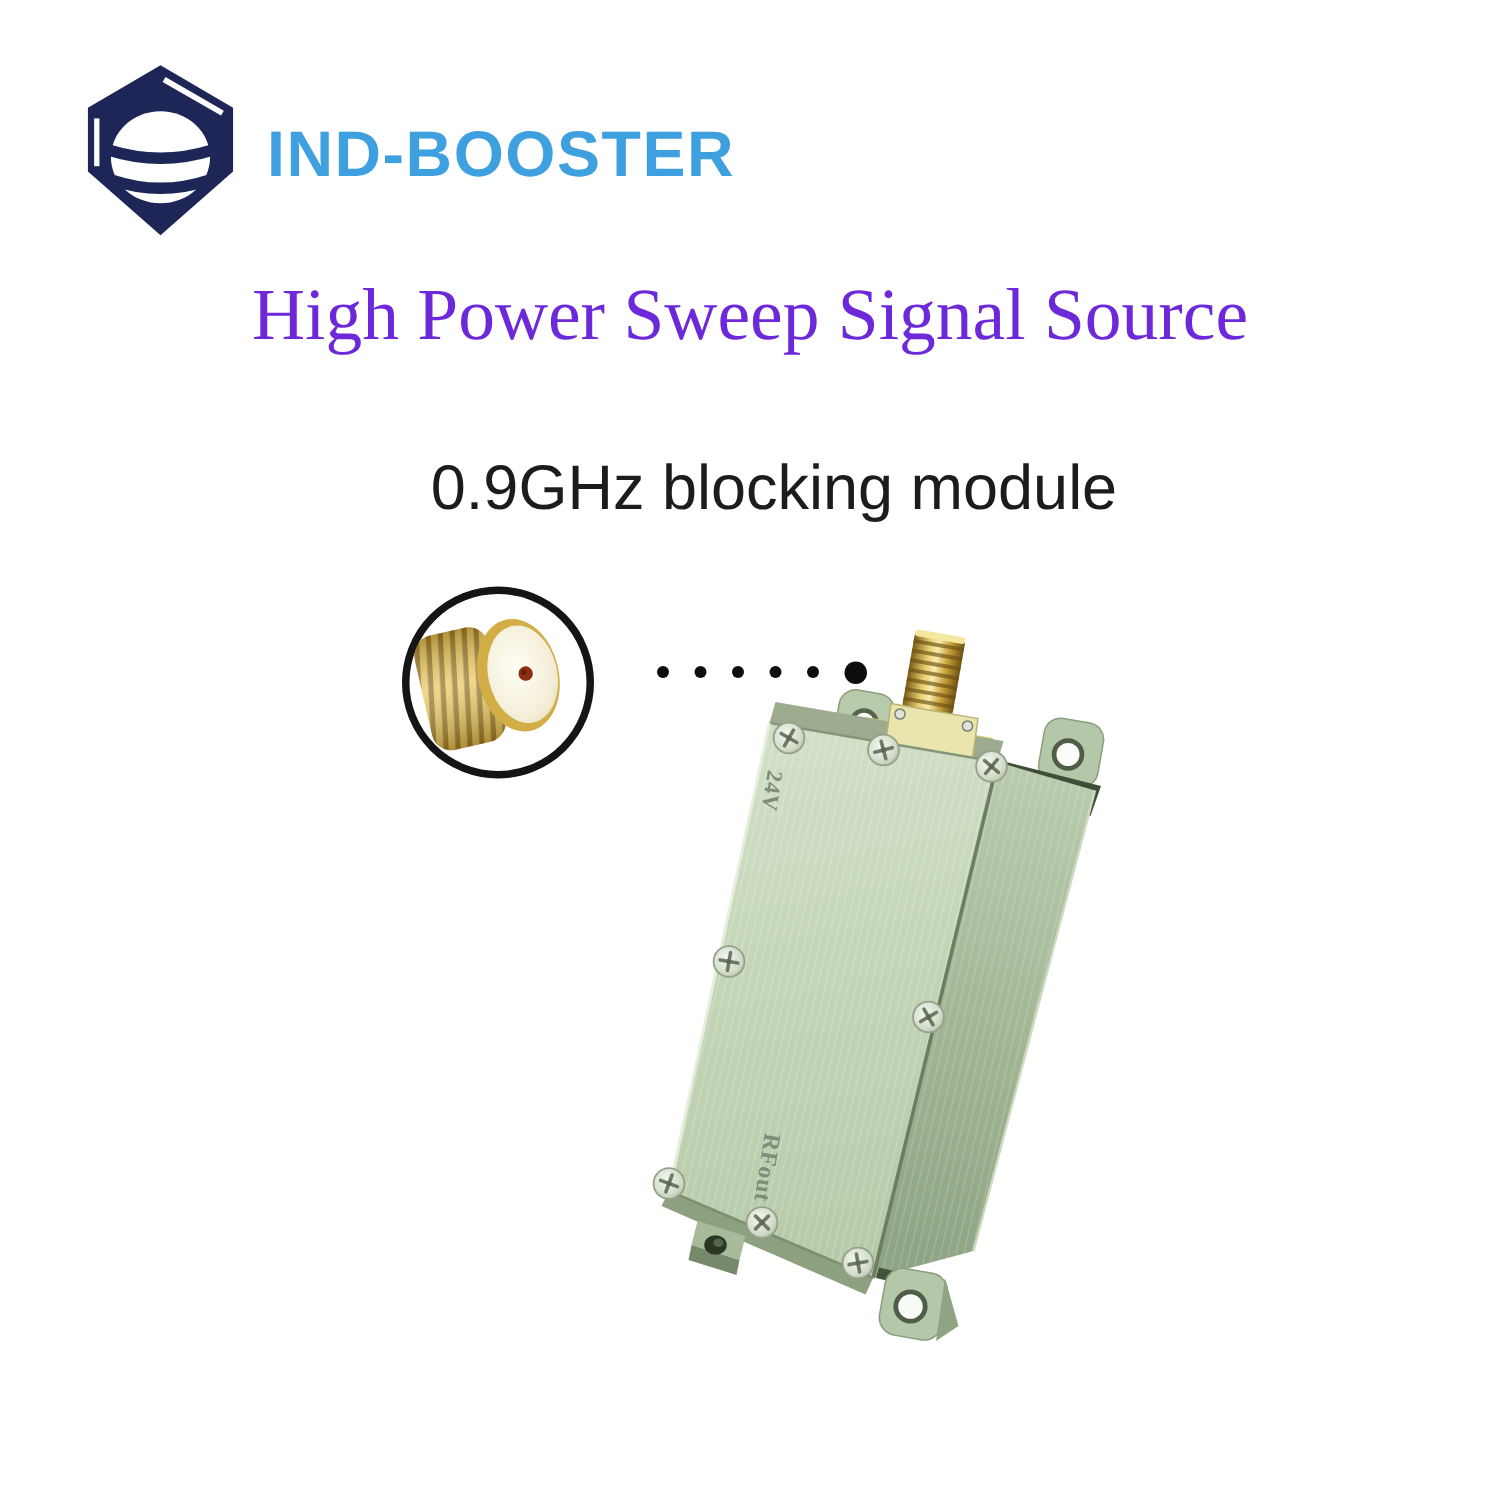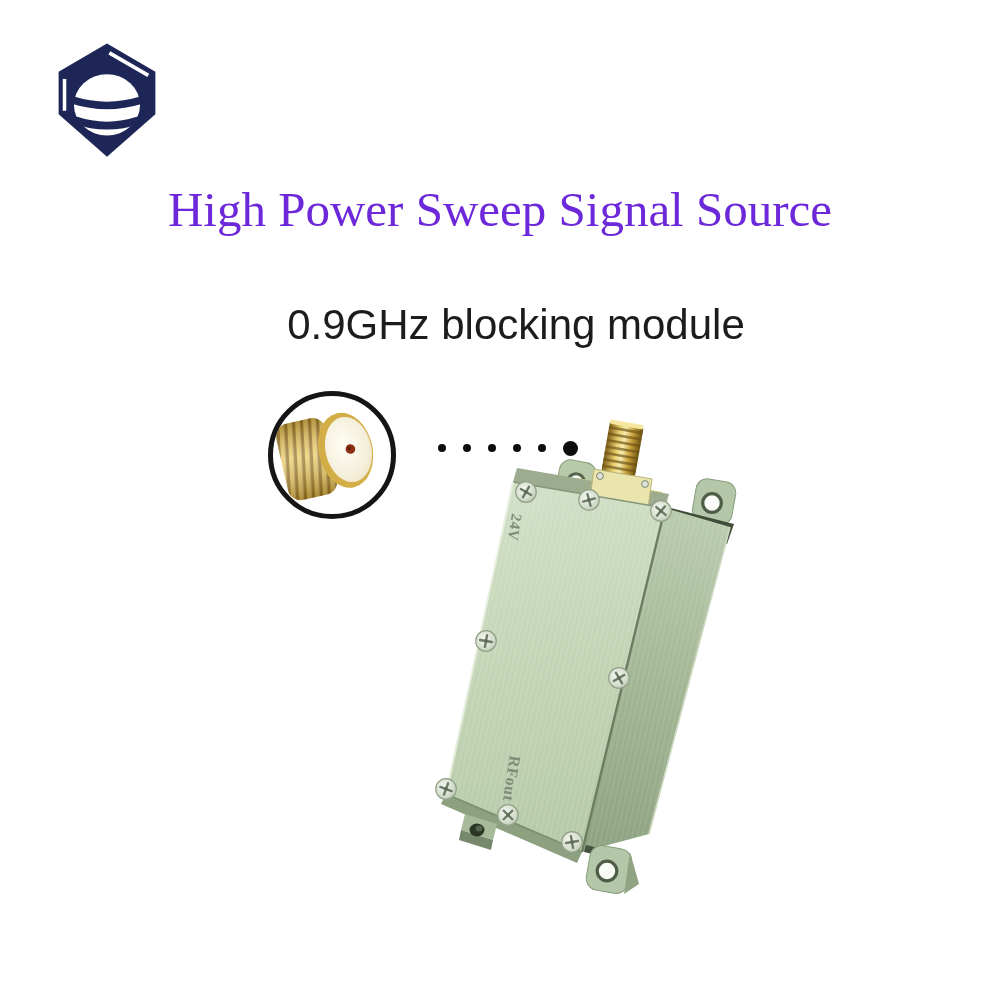--- a/index.html
+++ b/index.html
@@ -29,20 +29,21 @@
 
   <svg class="brand-logo" viewBox="0 0 100 100">
     <polygon points="50,3 91,27 91,63 50,99 9,63 9,27" fill="#1e2657"></polygon>
     <path d="M52,11 L85,30" stroke="#ffffff" stroke-width="3.2" fill="none"></path>
     <path d="M14,33 L14,60" stroke="#ffffff" stroke-width="3" fill="none"></path>
     <ellipse cx="50" cy="55" rx="28" ry="26" fill="#ffffff"></ellipse>
     <path d="M21,51 Q50,60 79,51" stroke="#1e2657" stroke-width="6.5" fill="none"></path>
     <path d="M23,68 Q50,77 77,68" stroke="#1e2657" stroke-width="6.5" fill="none"></path>
   </svg>
 
+  <span class="brand-name">IND-BOOSTER</span>
 
   <h1 class="title">High Power Sweep Signal Source</h1>
   <h2 class="subtitle">0.9GHz blocking module</h2>
 
   <div class="inset">
     <svg viewBox="0 0 130 130" width="130" height="130">
       <defs>
         <pattern id="threadsP" width="8" height="8" patternUnits="userSpaceOnUse" patternTransform="rotate(10)">
           <rect x="0" y="0" width="4.5" height="8" fill="#e9c95e"></rect>
           <rect x="4.5" y="0" width="3.5" height="8" fill="#93701f"></rect>

